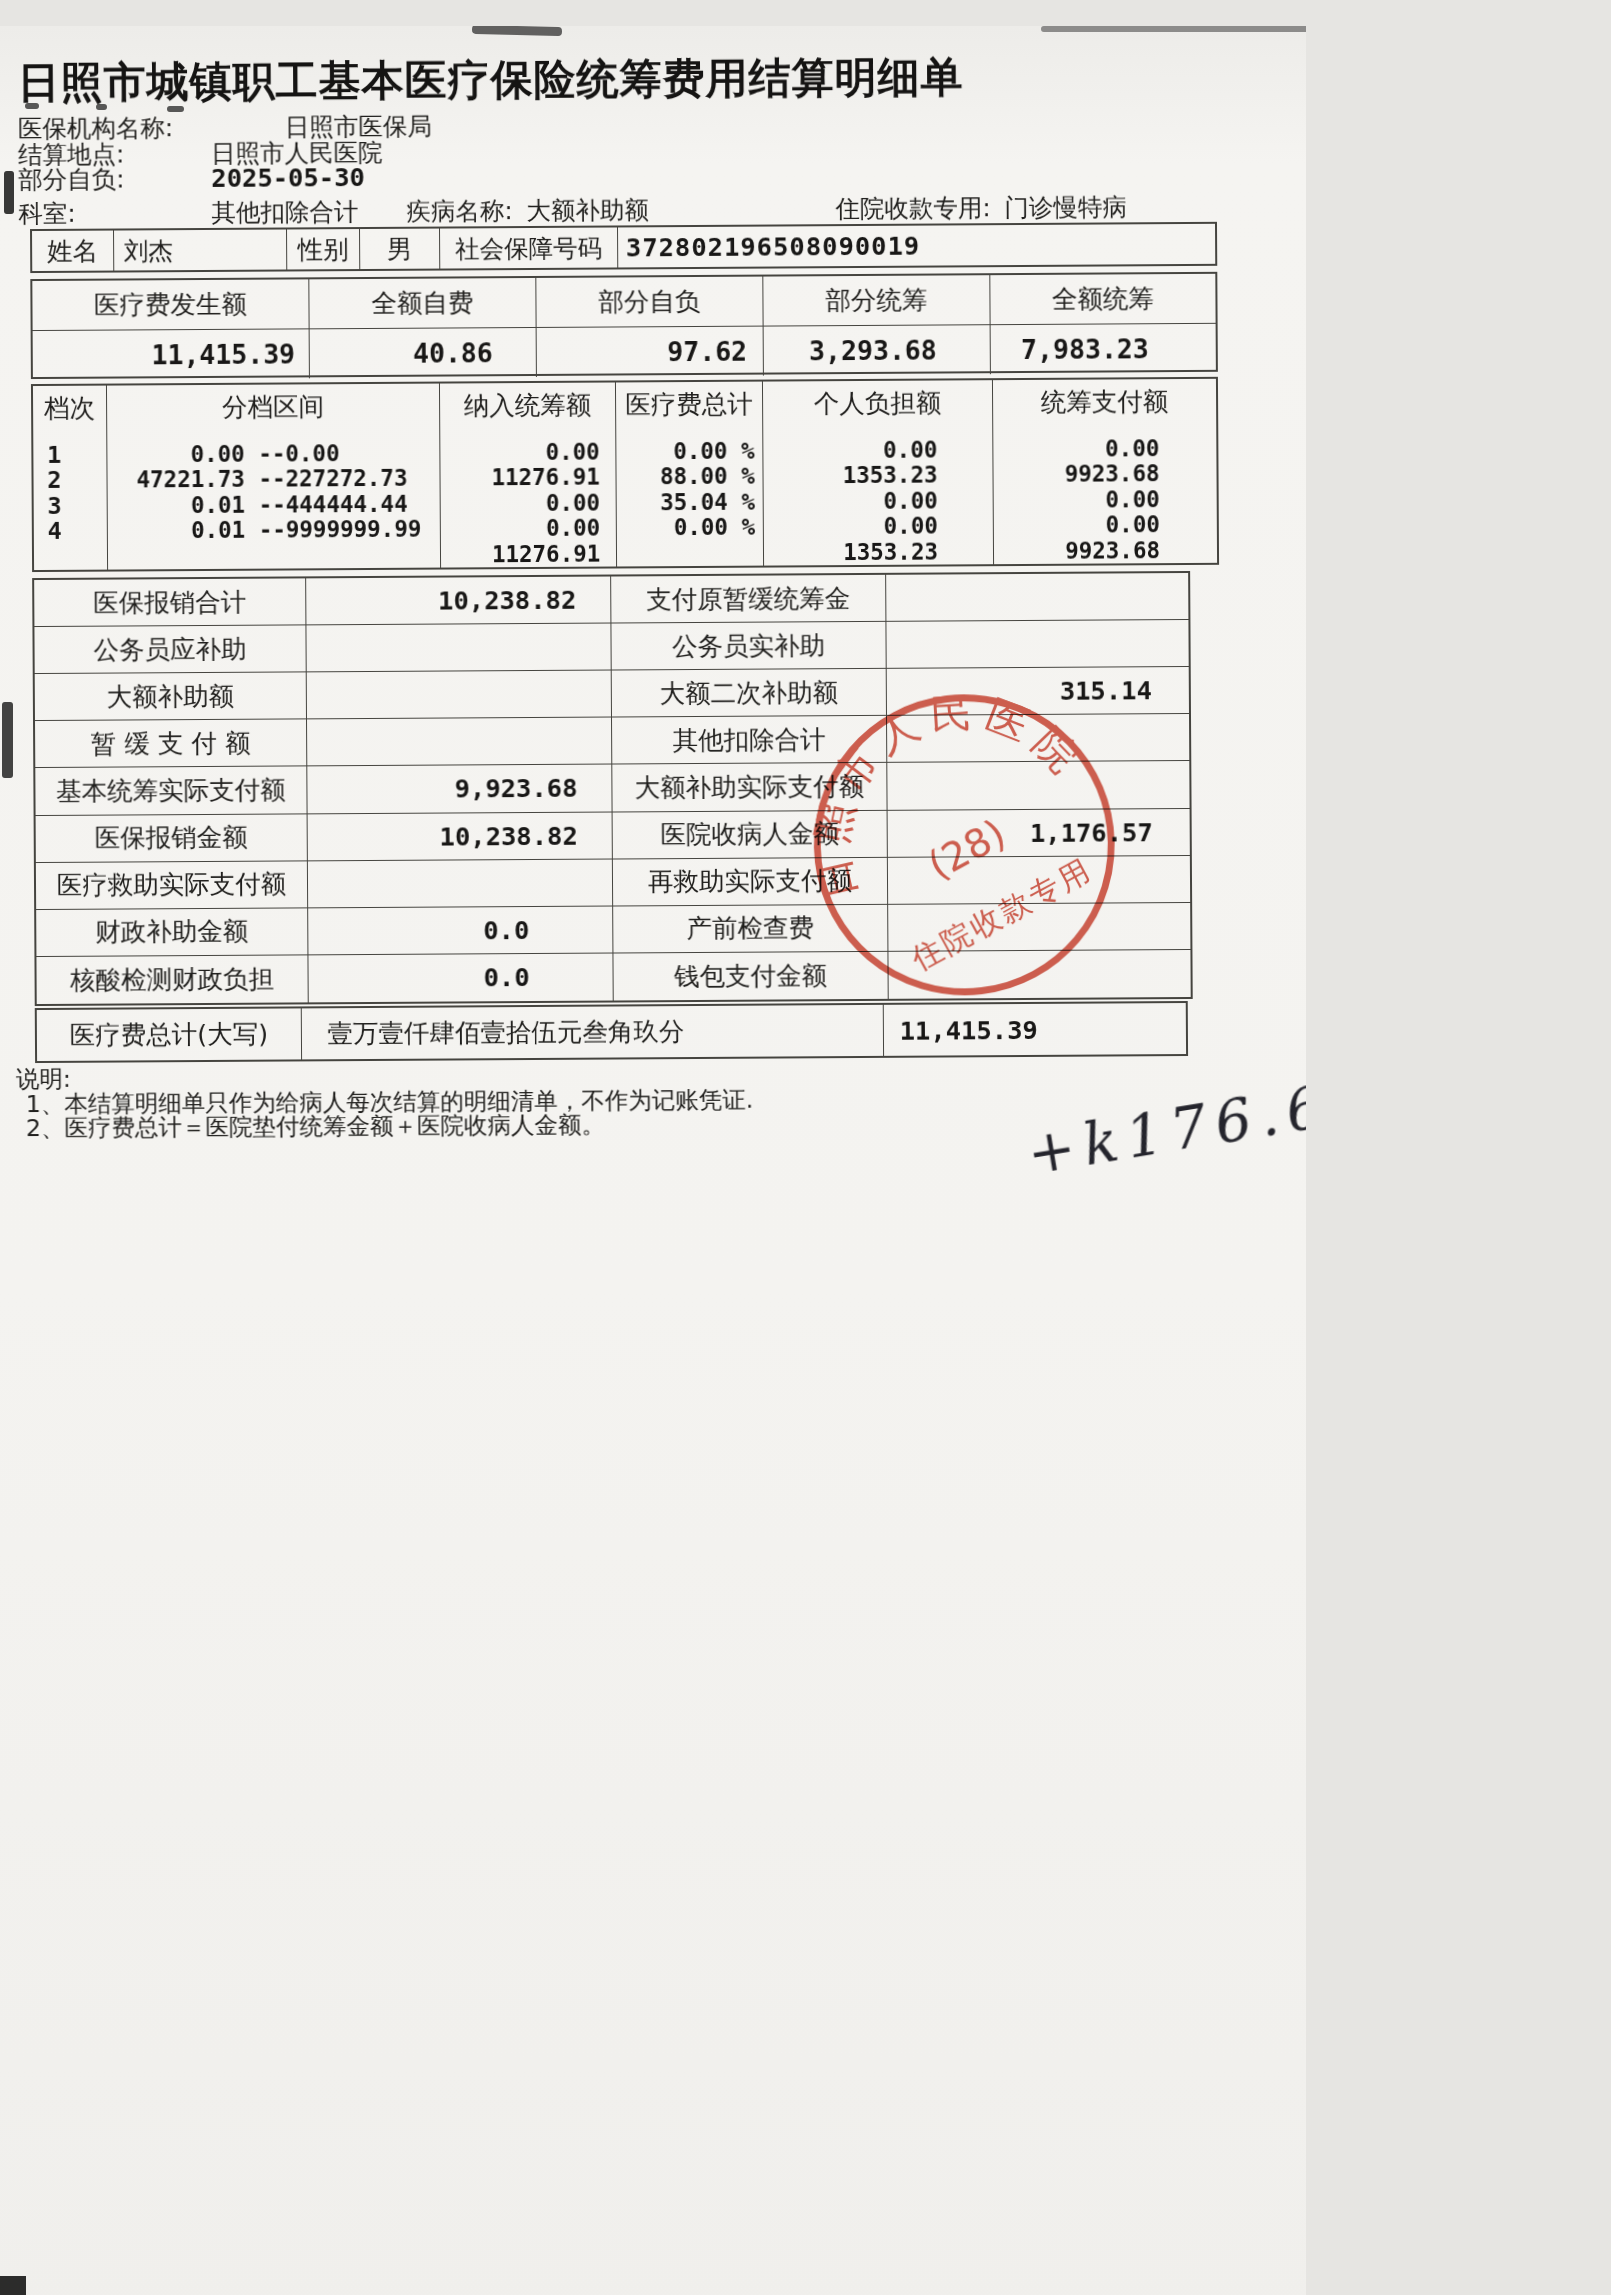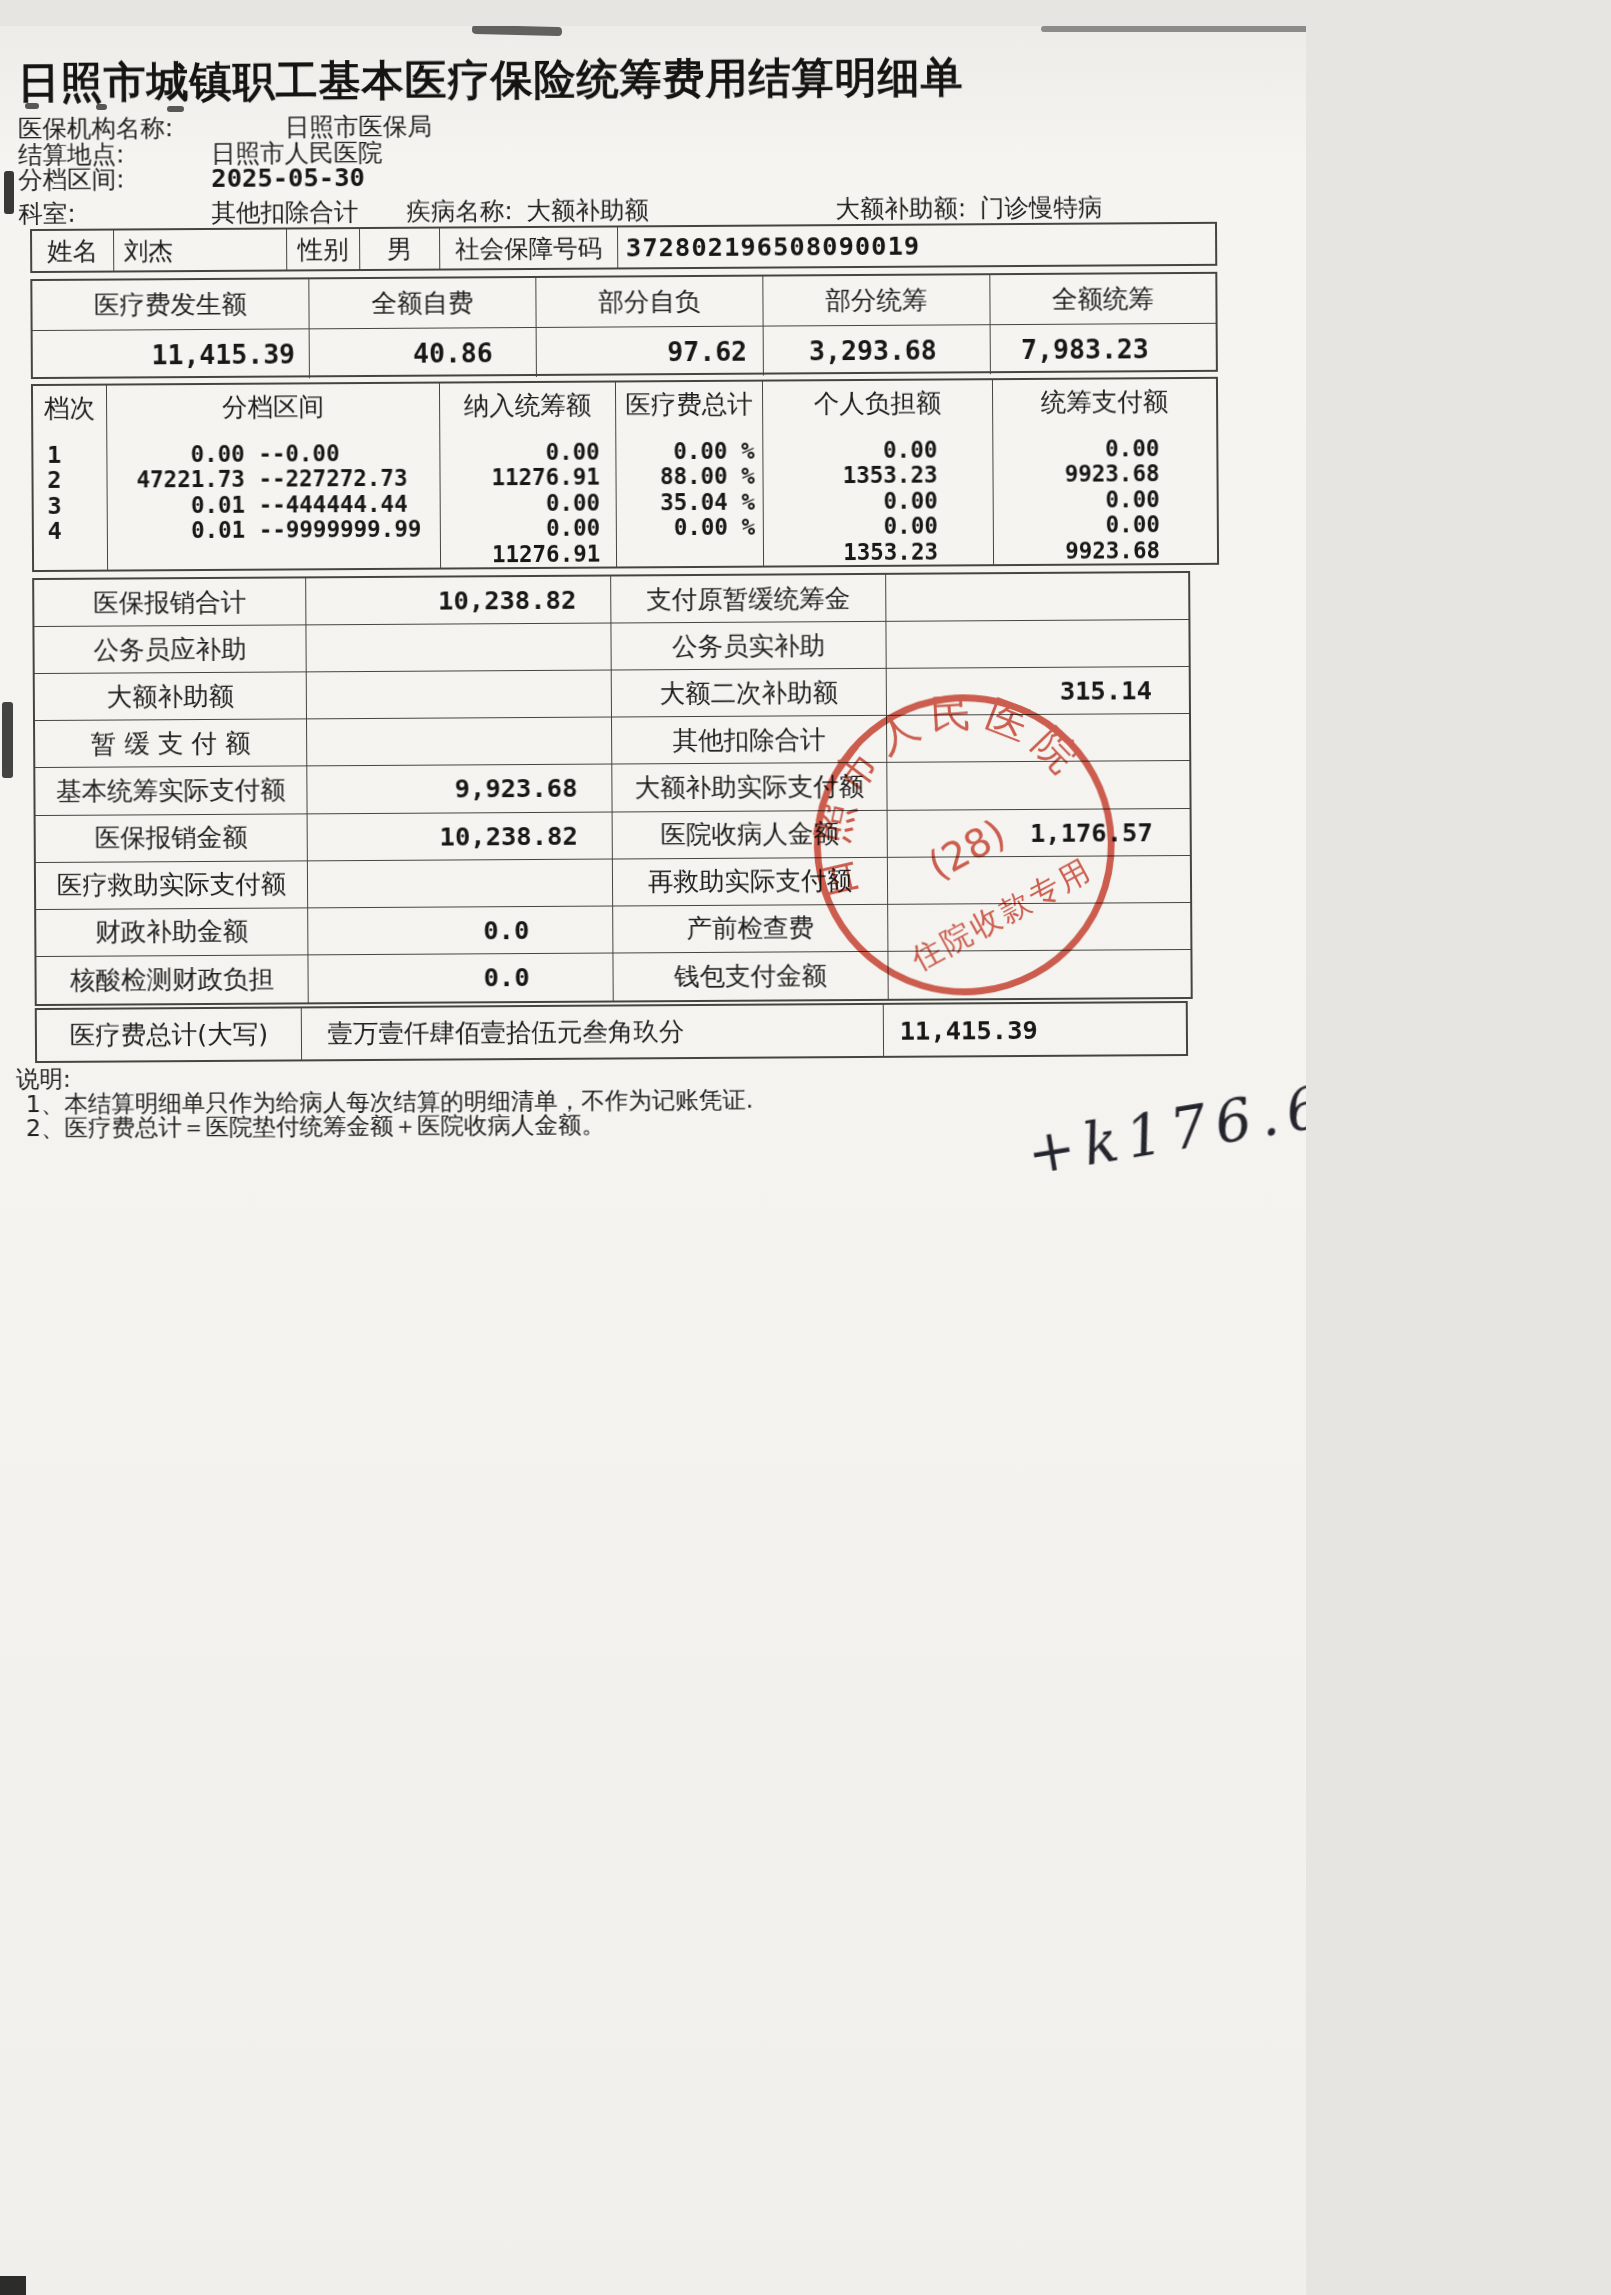--- a/index.html
+++ b/index.html
@@ -115,33 +115,33 @@
     <h1 class="title">日照市城镇职工基本医疗保险统筹费用结算明细单</h1>
 
     <div class="hdr">
       <div class="hline">
         <span class="hl w272">医保机构名称:</span><span class="hv">日照市医保局</span>
       </div>
       <div class="hline">
         <span class="hl w197">结算地点:</span><span class="hv">日照市人民医院</span>
       </div>
       <div class="hline">
-        <span class="hl w197">分档区间:</span><span class="hv num" style="font-size:25.5px;">2025-05-30</span>
+        <span class="hl w197">部分自负:</span><span class="hv num" style="font-size:25.5px;">2025-05-30</span>
       </div>
     </div>
 
     <div class="deptline">
       <span class="pair" style="left:0;">
         <span class="hl w197">科室:</span><span>其他扣除合计</span>
       </span>
       <span class="pair" style="left:388px;">
         <span>疾病名称:</span><span class="hv">大额补助额</span>
       </span>
       <span class="pair" style="left:817px;">
-        <span>大额补助额:</span><span class="hv">门诊慢特病</span>
+        <span>住院收款专用:</span><span class="hv">门诊慢特病</span>
       </span>
     </div>
 
     <div class="tbl patient">
       <div class="cell br lab">姓名</div>
       <div class="cell br pv">刘杰</div>
       <div class="cell br lab">性别</div>
       <div class="cell br lab">男</div>
       <div class="cell br lab" style="font-size:24.5px;">社会保障号码</div>
       <div class="cell num ssn">372802196508090019</div>

